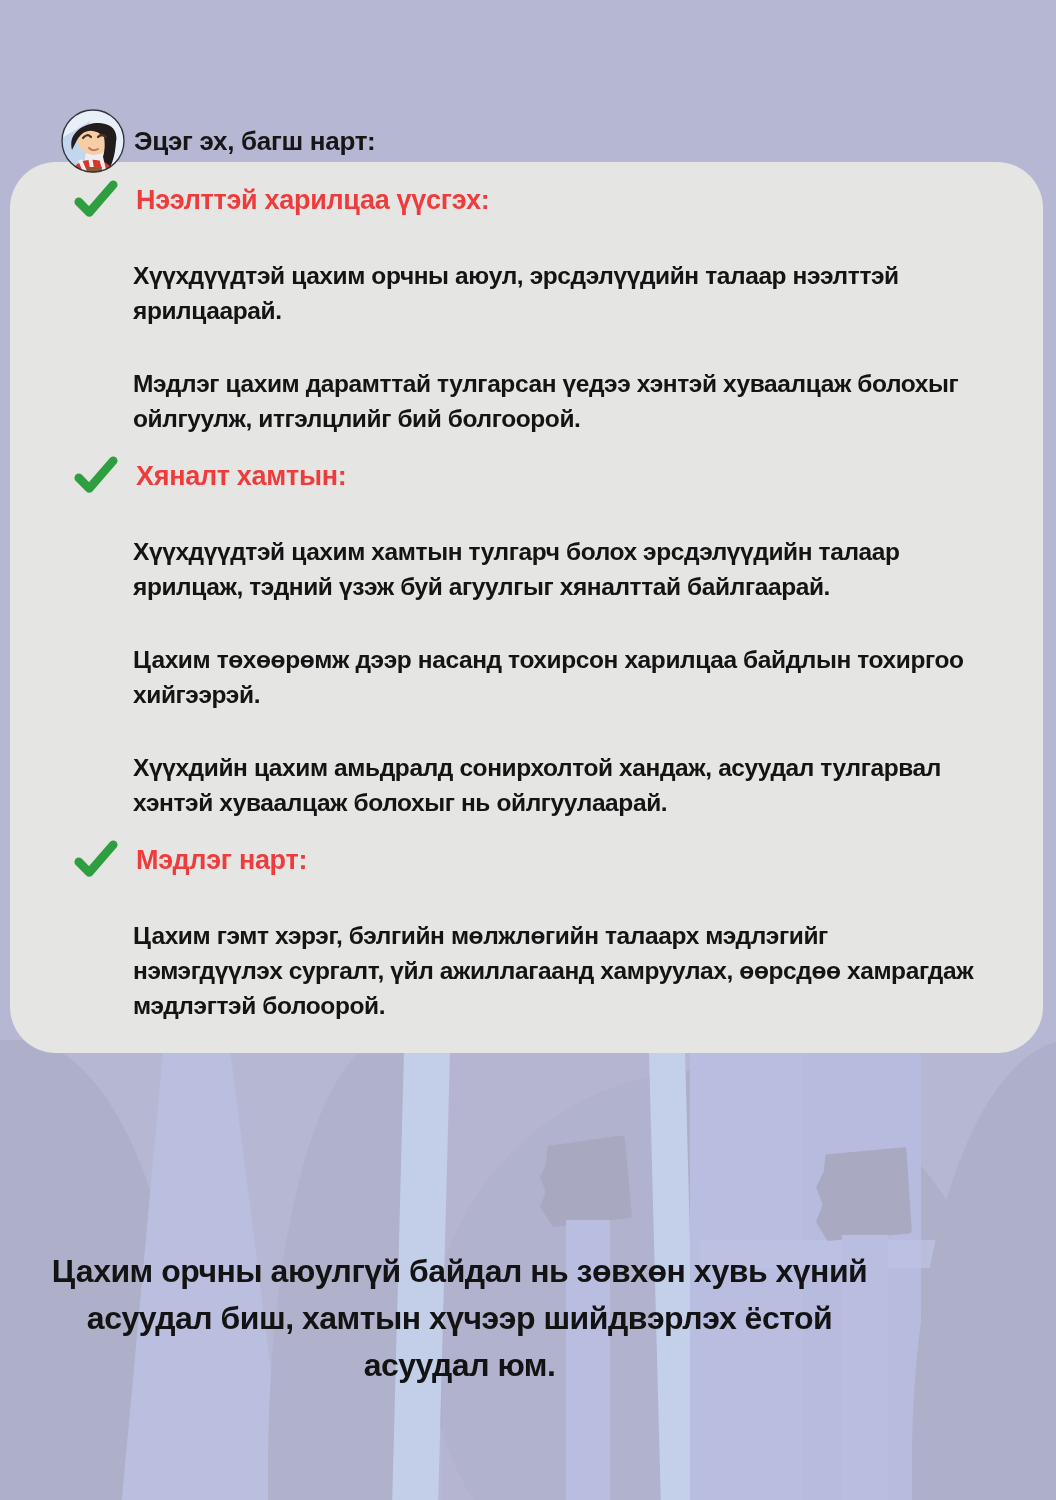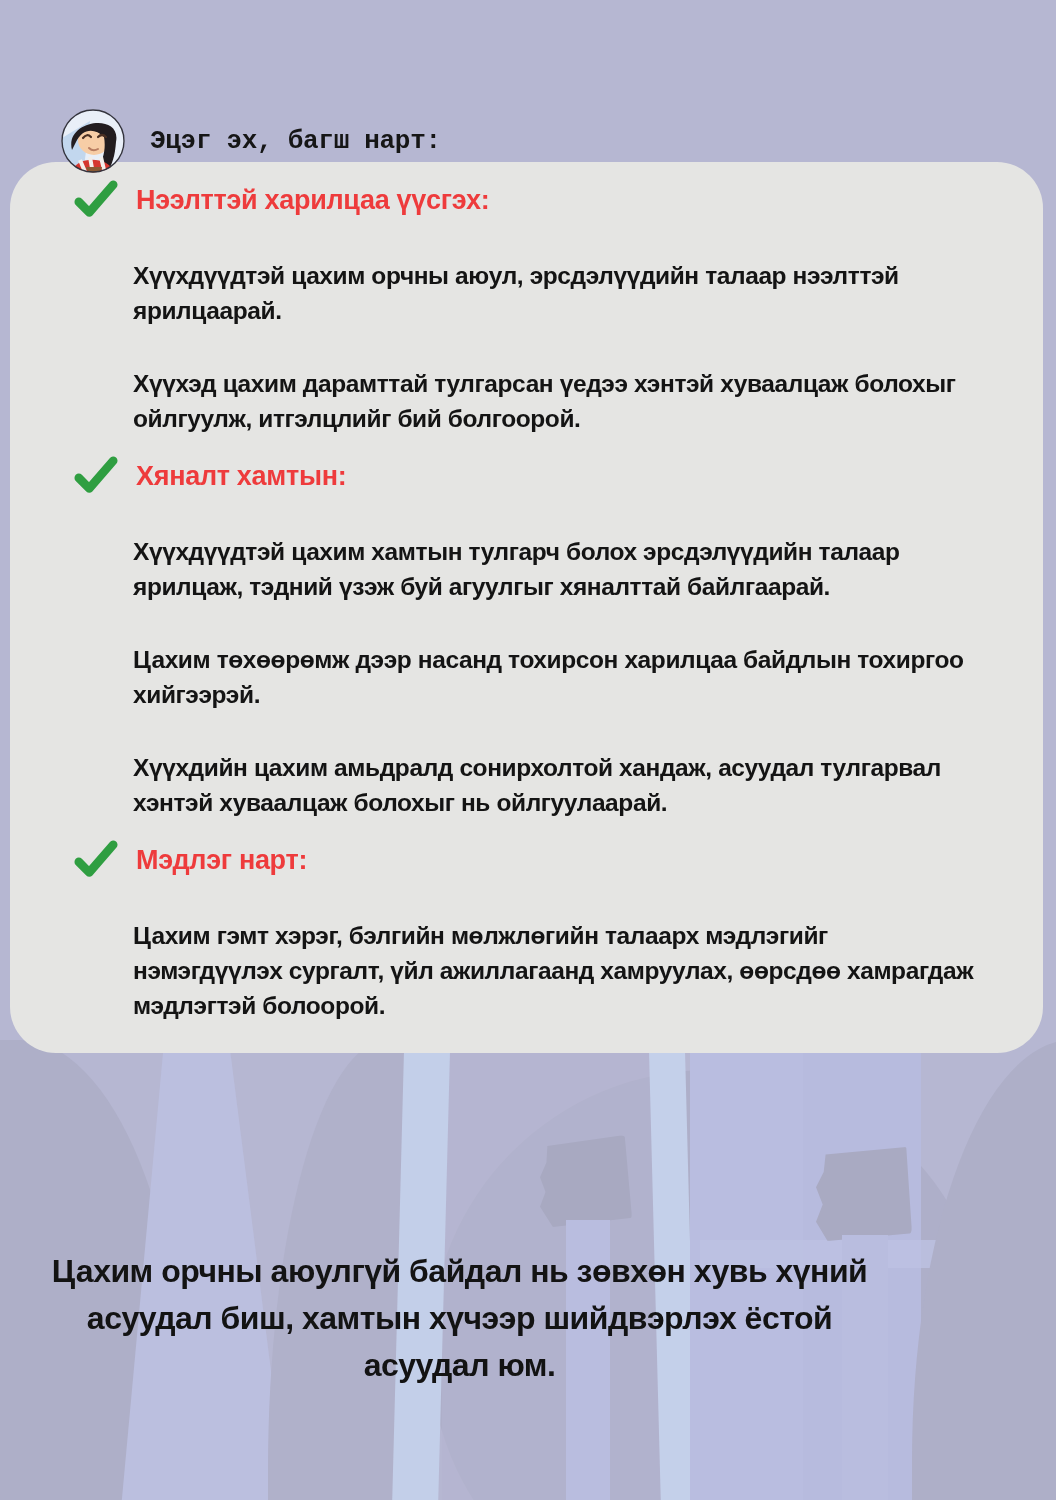--- a/index.html
+++ b/index.html
@@ -35,21 +35,21 @@
   .band-r{left:700px;top:200px;width:356px;height:28px;background:#bdc2e2;opacity:.8;}
   .fist-1{left:540px;top:95px;width:92px;height:92px;background:#a8a9c1;border-radius:14px;
           clip-path:polygon(8% 12%,92% 0,100% 90%,14% 100%,0 78%,6% 62%,0 46%,7% 30%);}
   .bar-1{left:566px;top:180px;width:44px;height:300px;background:#b9bddf;}
   .fist-2{left:816px;top:105px;width:96px;height:96px;background:#a9aac2;border-radius:14px;
           clip-path:polygon(10% 10%,94% 2%,100% 92%,12% 100%,0 80%,7% 62%,0 44%,8% 28%);}
   .bar-2{left:842px;top:195px;width:46px;height:290px;background:#b9bddf;}
   
   .header-row{
     position:absolute;left:60px;top:108px;z-index:3;
-    display:flex;align-items:center;gap:24px;font-family:Liberation Mono, monospace;
+    display:flex;align-items:center;gap:8px;
   }
   .avatar{width:66px;height:66px;display:block;}
   .page-title{font-size:26px;letter-spacing:-0.3px;color:#161616;}
   
   .card{
     position:absolute;left:10px;top:162px;z-index:2;
     width:1033px;height:891px;
     background:var(--card);
     border-radius:46px;
     padding:14px 55px 0 0;
@@ -132,21 +132,21 @@
   <section>
     <div class="sec-head">
       <span class="check">
         <svg width="44" height="40" viewBox="0 0 46 40">
           <path d="M5 22 L16 33 L41 4" fill="none" stroke="#2f9e41" stroke-width="9" stroke-linecap="round" stroke-linejoin="round"></path>
         </svg>
       </span>
       <h2 class="sec-title">Нээлттэй харилцаа үүсгэх:</h2>
     </div>
     <p class="para">Хүүхдүүдтэй цахим орчны аюул, эрсдэлүүдийн талаар нээлттэй ярилцаарай.</p>
-    <p class="para">Хүүхэд цахим дарамттай тулгарсан үедээ хэнтэй хуваалцаж болохыг ойлгуулж, итгэлцлийг бий болгоорой.</p>
+    <p class="para">Мэдлэг цахим дарамттай тулгарсан үедээ хэнтэй хуваалцаж болохыг ойлгуулж, итгэлцлийг бий болгоорой.</p>
   </section>
 
   <section>
     <div class="sec-head">
       <span class="check">
         <svg width="44" height="40" viewBox="0 0 46 40">
           <path d="M5 22 L16 33 L41 4" fill="none" stroke="#2f9e41" stroke-width="9" stroke-linecap="round" stroke-linejoin="round"></path>
         </svg>
       </span>
       <h2 class="sec-title">Хяналт хамтын:</h2>

